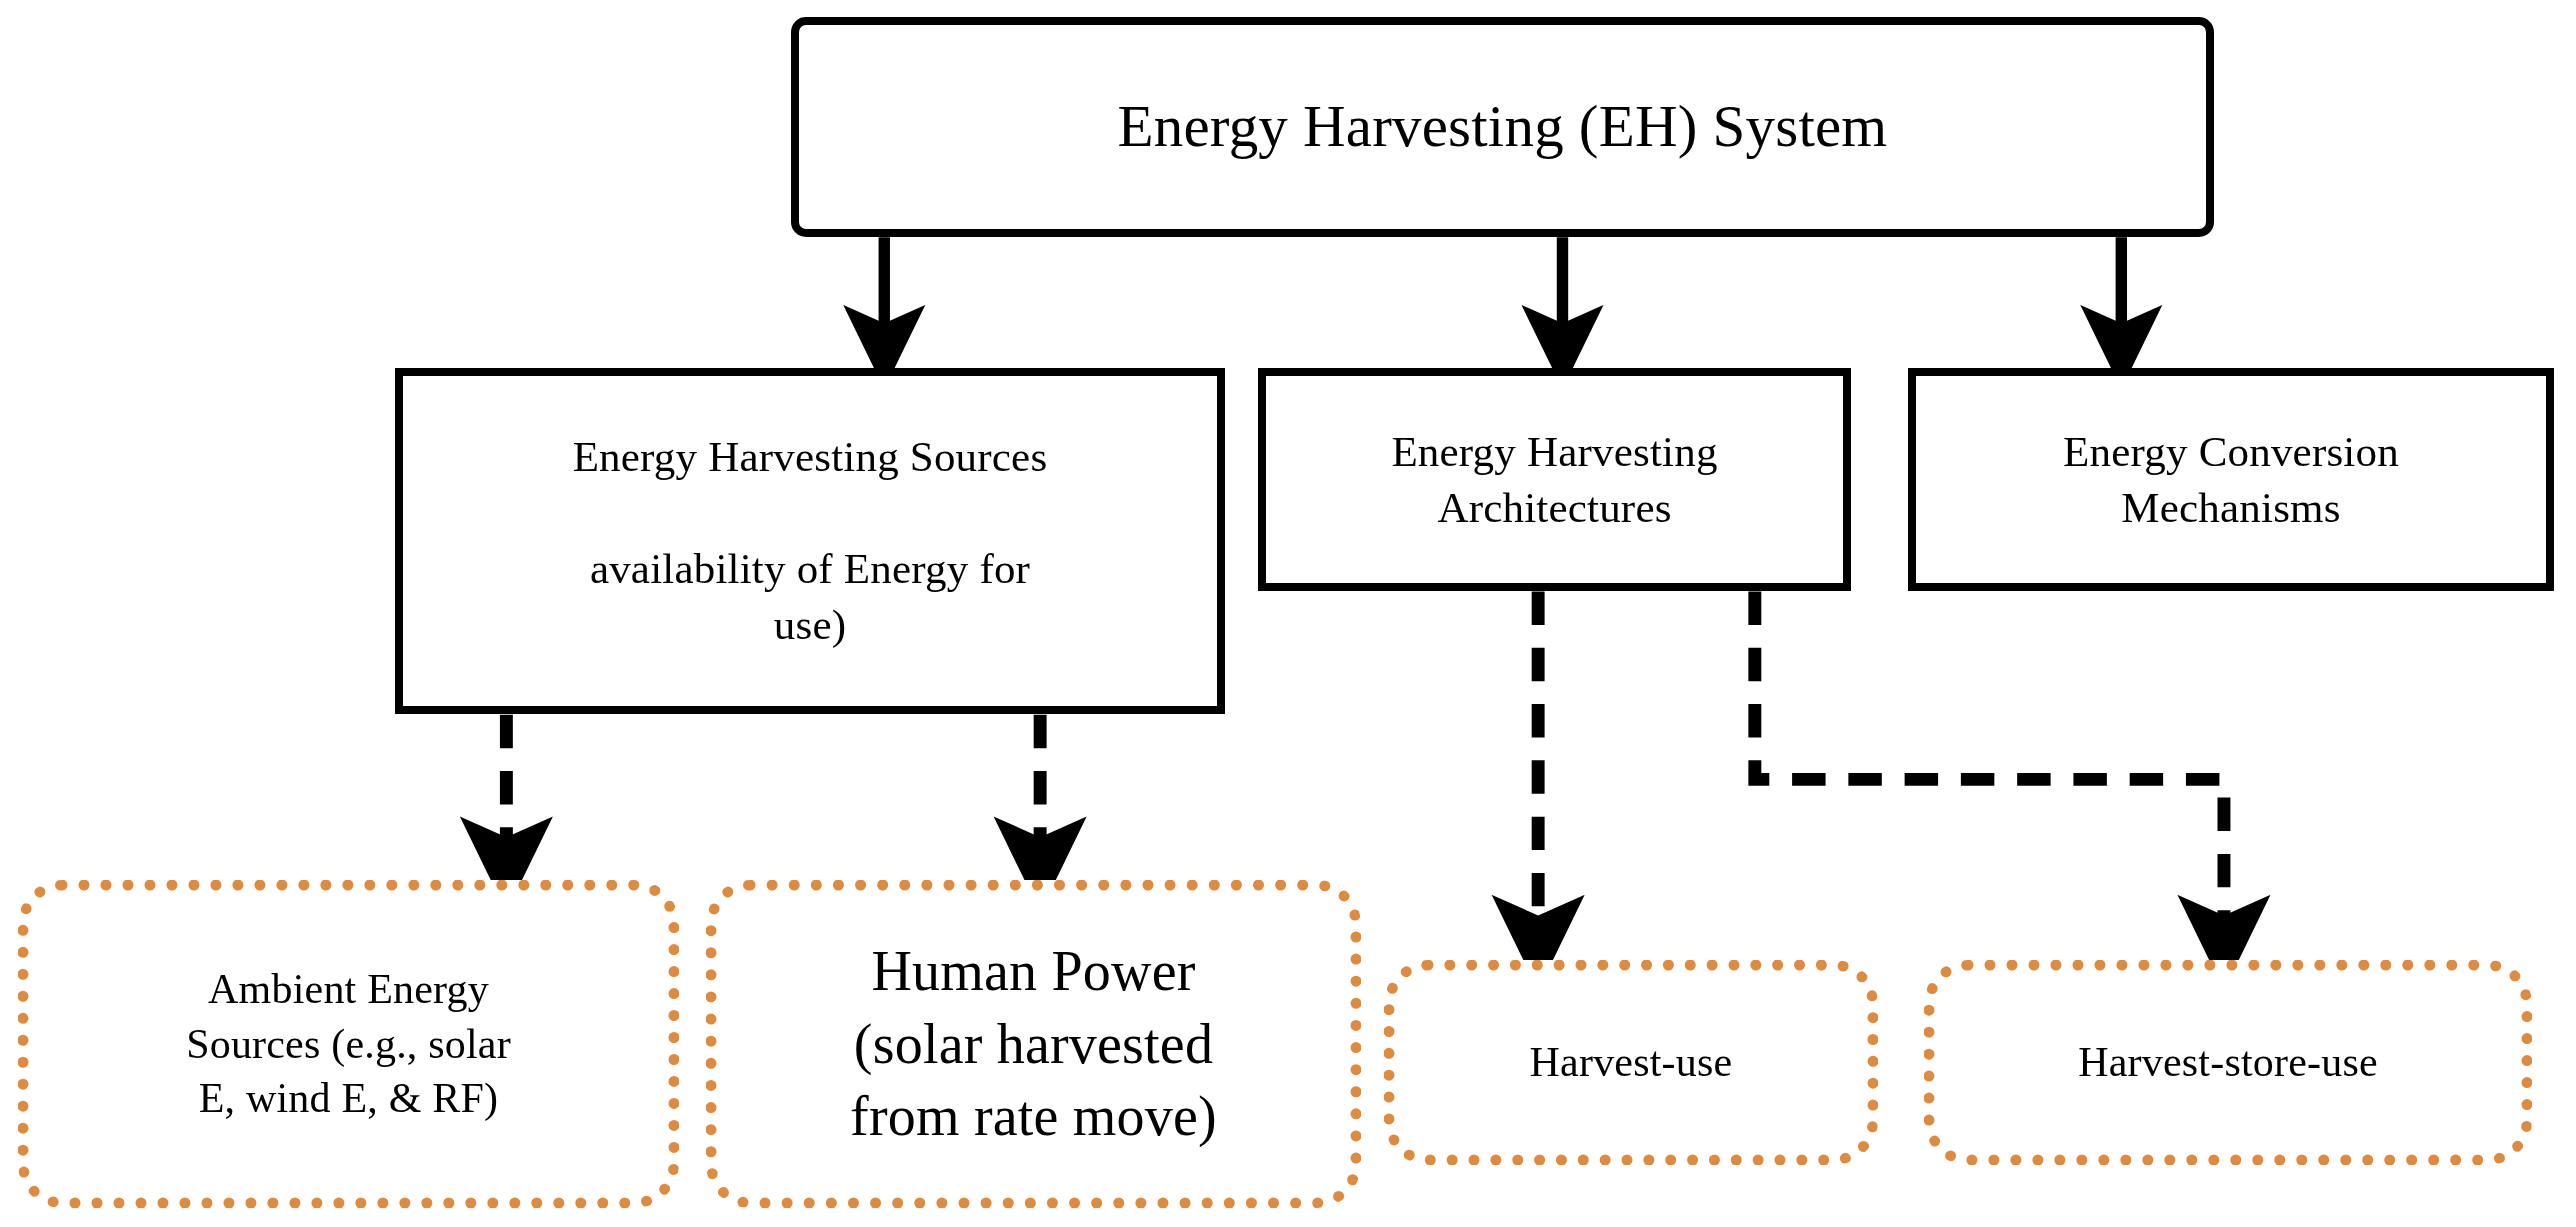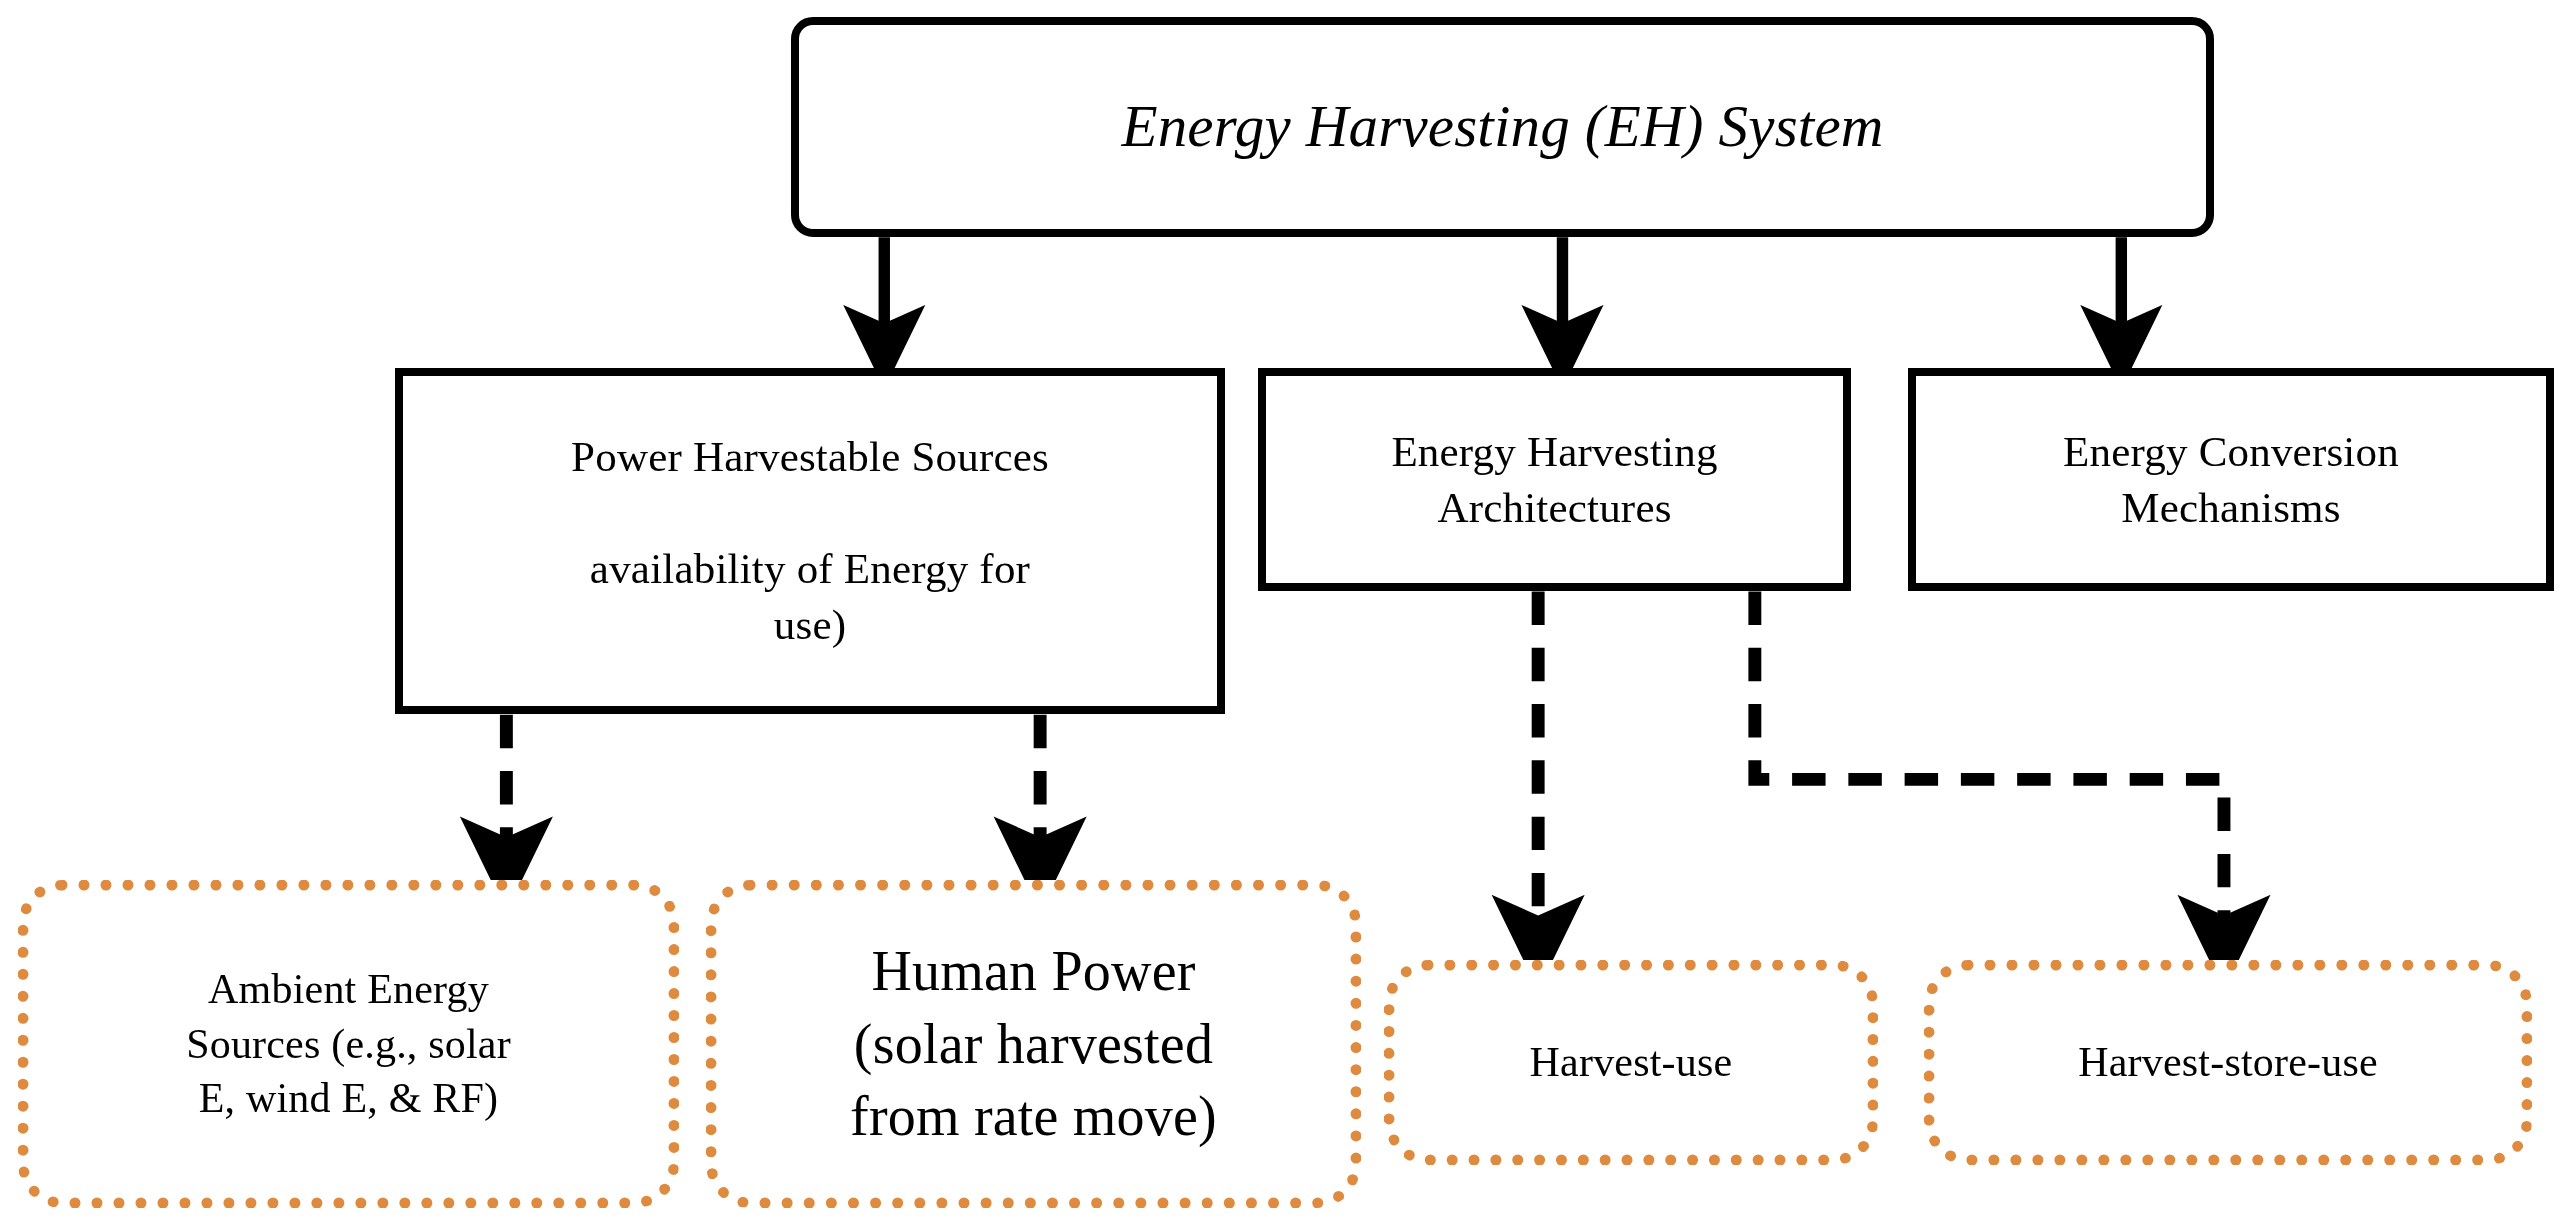--- a/index.html
+++ b/index.html
@@ -29,22 +29,21 @@
     letter-spacing:0.2px;
     padding:0 7.6px;
   }
 
   
   .solid{
     border:8.4px solid #000000;
     background:#ffffff;
   }
   .rounded{
-    border-radius:22px;
-    font-style:italic;
+    border-radius:15px;
   }
 
   
   .dotted{
     border:11.4px dotted #DE8B3F;
     border-radius:44px;
     background:#ffffff;
     justify-content:center;
   }
 
@@ -121,21 +120,21 @@
 
     <path d="M2308,778 L2308,1025 L2925,1025 L2925,1238" stroke="#000000" stroke-width="17" stroke-dasharray="44,30" fill="none" marker-end="url(#ah)"></path>
   </svg>
 
   <div class="node solid rounded" id="root-node">
     <span class="label">Energy Harvesting (EH) System</span>
   </div>
 
   <div class="node solid" id="sources-node">
     <span class="label">
-      <span>Power Harvestable Sources</span><br>
+      <span>Energy Harvesting Sources</span><br>
       <br>
       <span>availability of Energy for</span><br>
       <span>use)</span>
     </span>
   </div>
 
   <div class="node solid" id="conv-node">
     <span class="label">
       <span>Energy Conversion</span><br>
       <span>Mechanisms</span>

